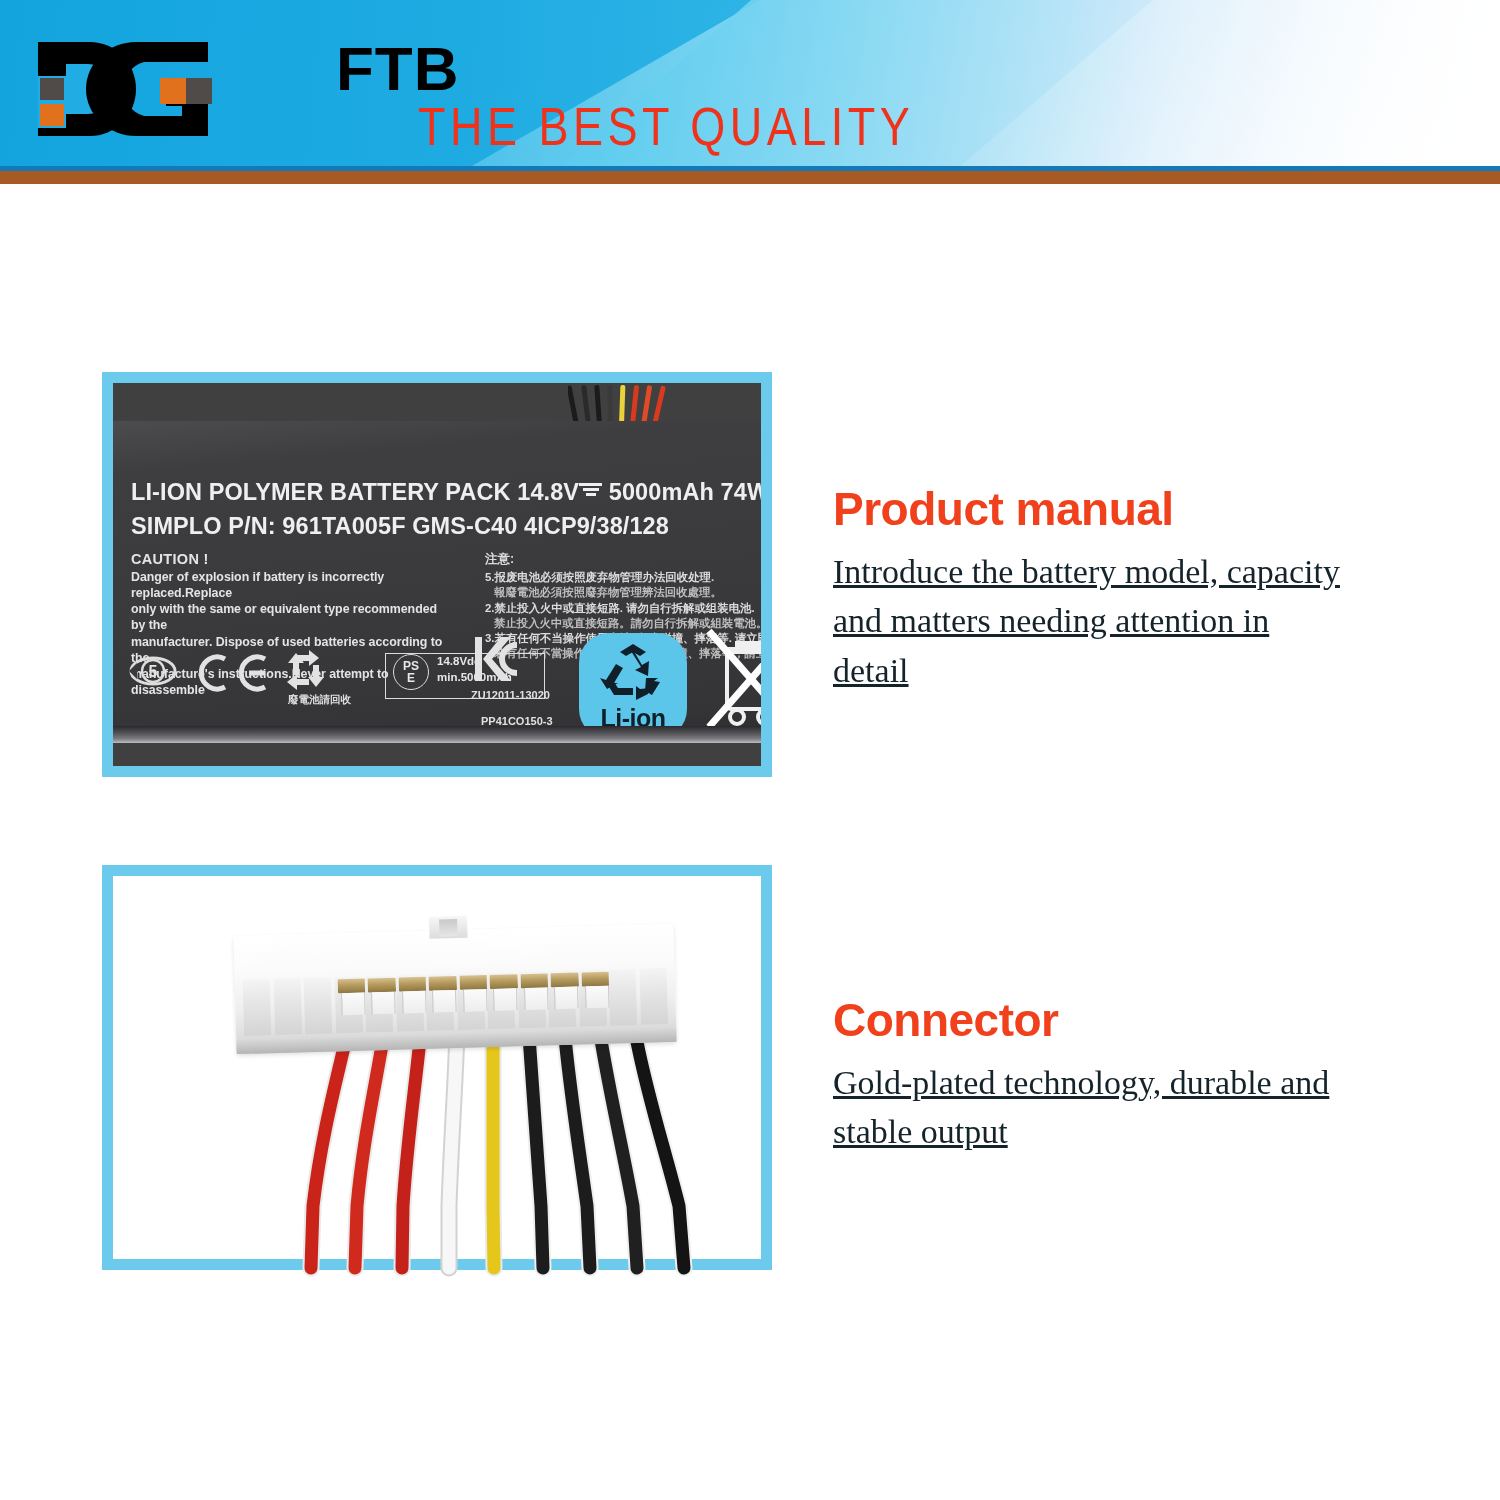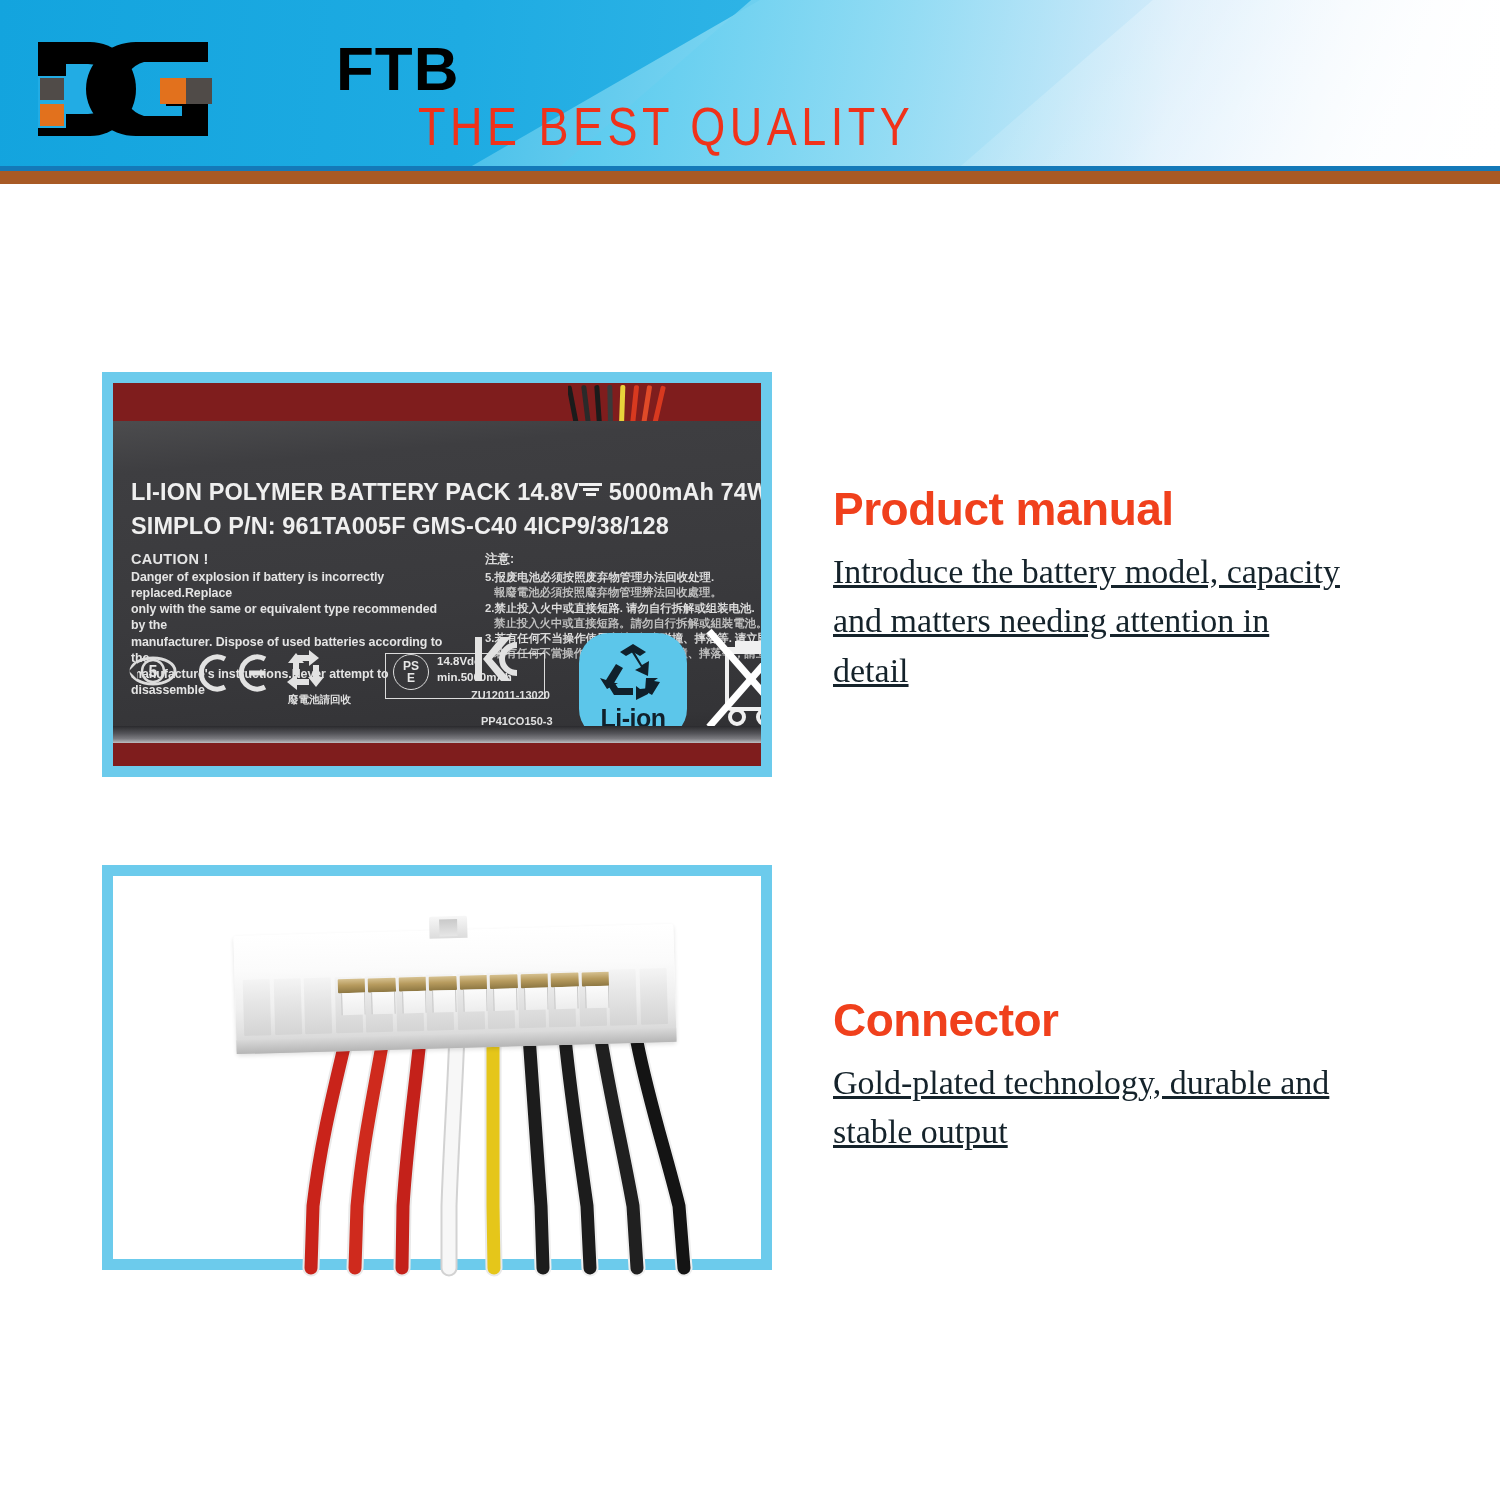--- a/index.html
+++ b/index.html
@@ -71,21 +71,21 @@
     letter-spacing: -0.5px; line-height: 1.1; margin-bottom: 12px;
   }
   .txt-body {
     font-family: "Liberation Serif", serif;
     font-size: 34px; color: #15232b; line-height: 1.46; text-decoration: underline;
   }
   .tb-manual { left: 833px; top: 484px; width: 520px; }
   .tb-connector { left: 833px; top: 995px; width: 520px; }
 
   
-  .bat-stage { position: absolute; inset: 0; background: #7f1d1d; overflow: hidden; }
+  .bat-stage { position: absolute; inset: 0; background: #404040; overflow: hidden; }
   .bat-cablenest {
     position: absolute; left: 455px; top: 0px; width: 110px; height: 42px;
     overflow: hidden;
   }
   .bat-cablenest i {
     position: absolute; bottom: 0; width: 5px; height: 40px; border-radius: 2px;
     transform-origin: bottom center;
   }
   .bat-body {
     position: absolute; left: 0; top: 38px; width: 648px; height: 322px;

